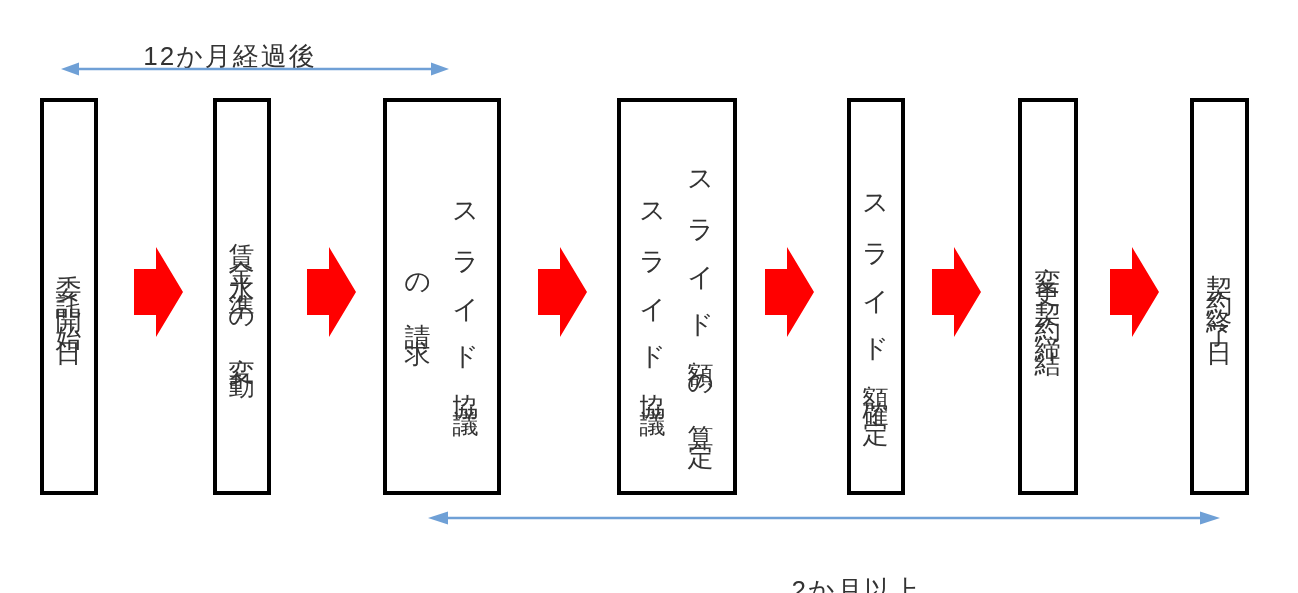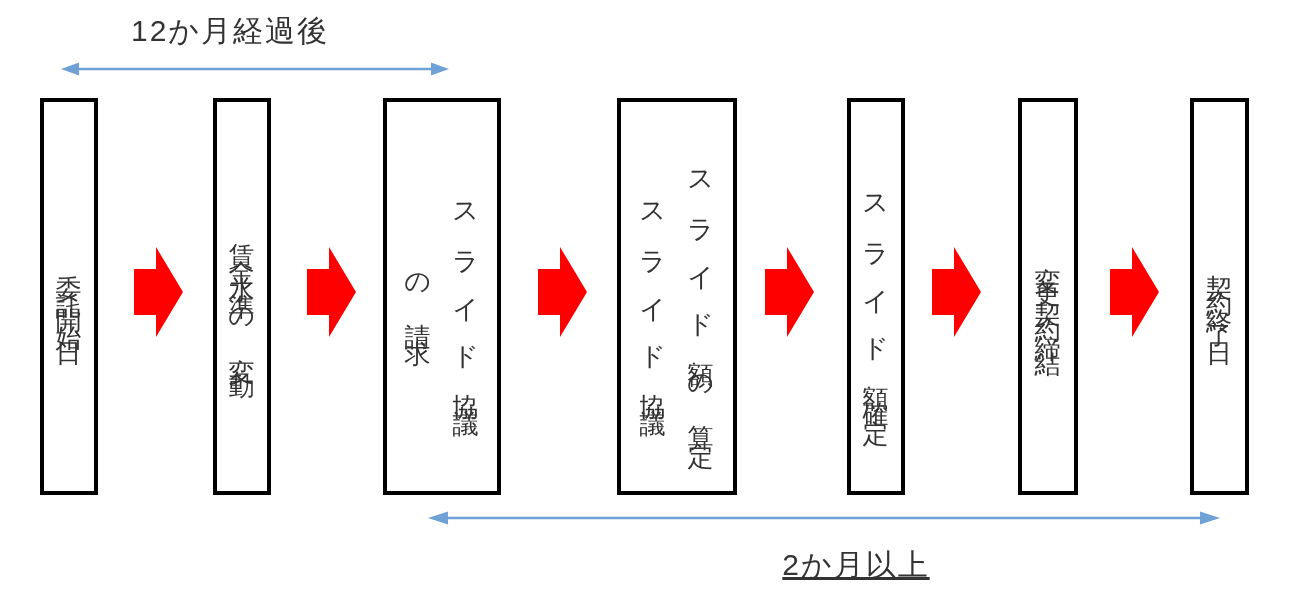--- a/index.html
+++ b/index.html
@@ -13,25 +13,26 @@
     width:1298px;height:593px;
     background:#ffffff;
     font-family:"Liberation Sans","DejaVu Sans",sans-serif;
     position:relative;
     overflow:hidden;
     color:var(--text);
   }
   .canvas{position:absolute;inset:0;}
   .span-label{
     position:absolute;
-    font-size:30px;
+    font-size:26px;
     color:var(--text);
     text-align:center;
     white-space:nowrap;
     letter-spacing:2px;
+    margin-top:28px;
   }
   .span-label.top{left:110px;top:11px;width:240px;}
   .span-label.bottom{left:736px;top:545px;width:240px;text-decoration:underline;}
   .span-arrow{position:absolute;}
   .span-arrow.top{left:60px;top:61px;}
   .span-arrow.bottom{left:426px;top:510px;}
   .flow-box{
     position:absolute;
     top:98px;
     height:397px;

